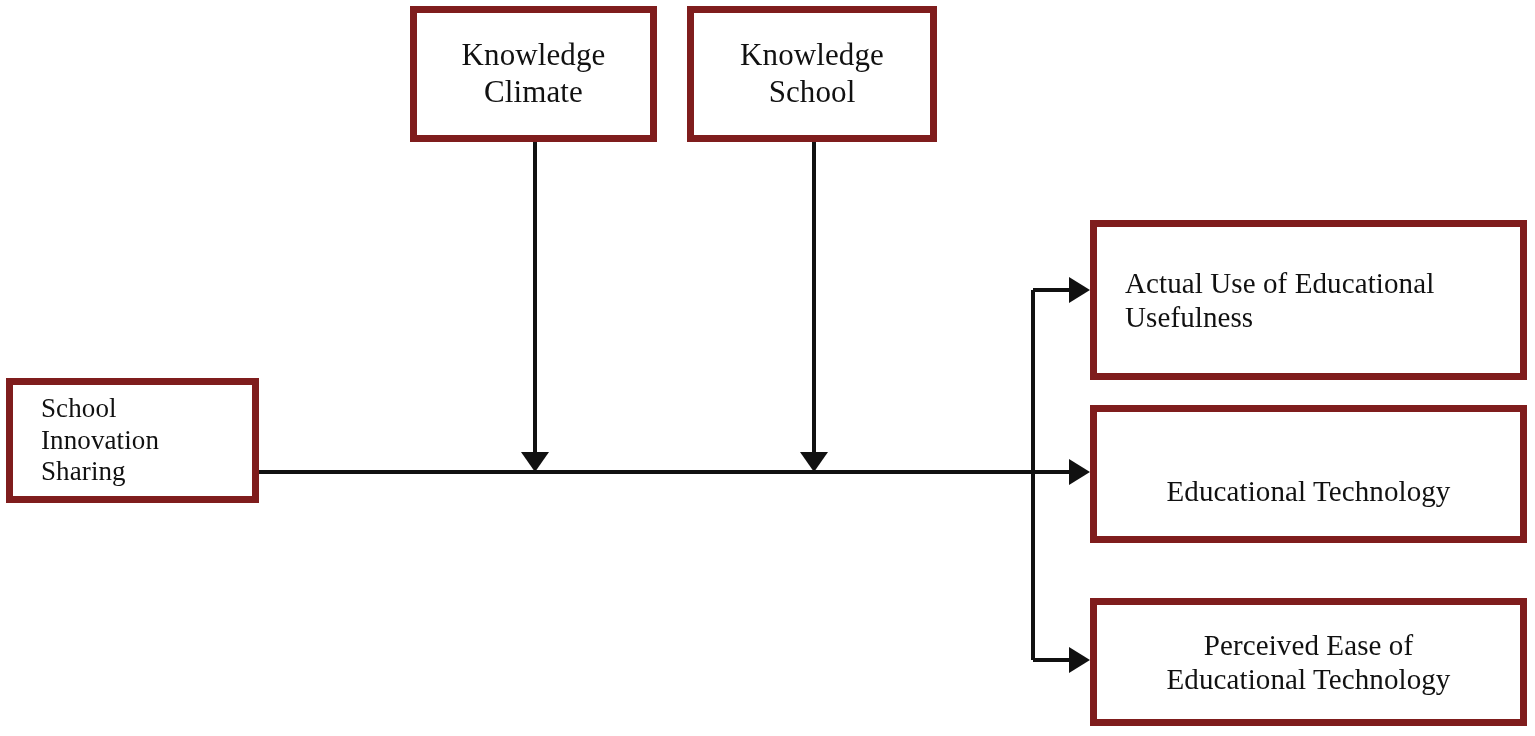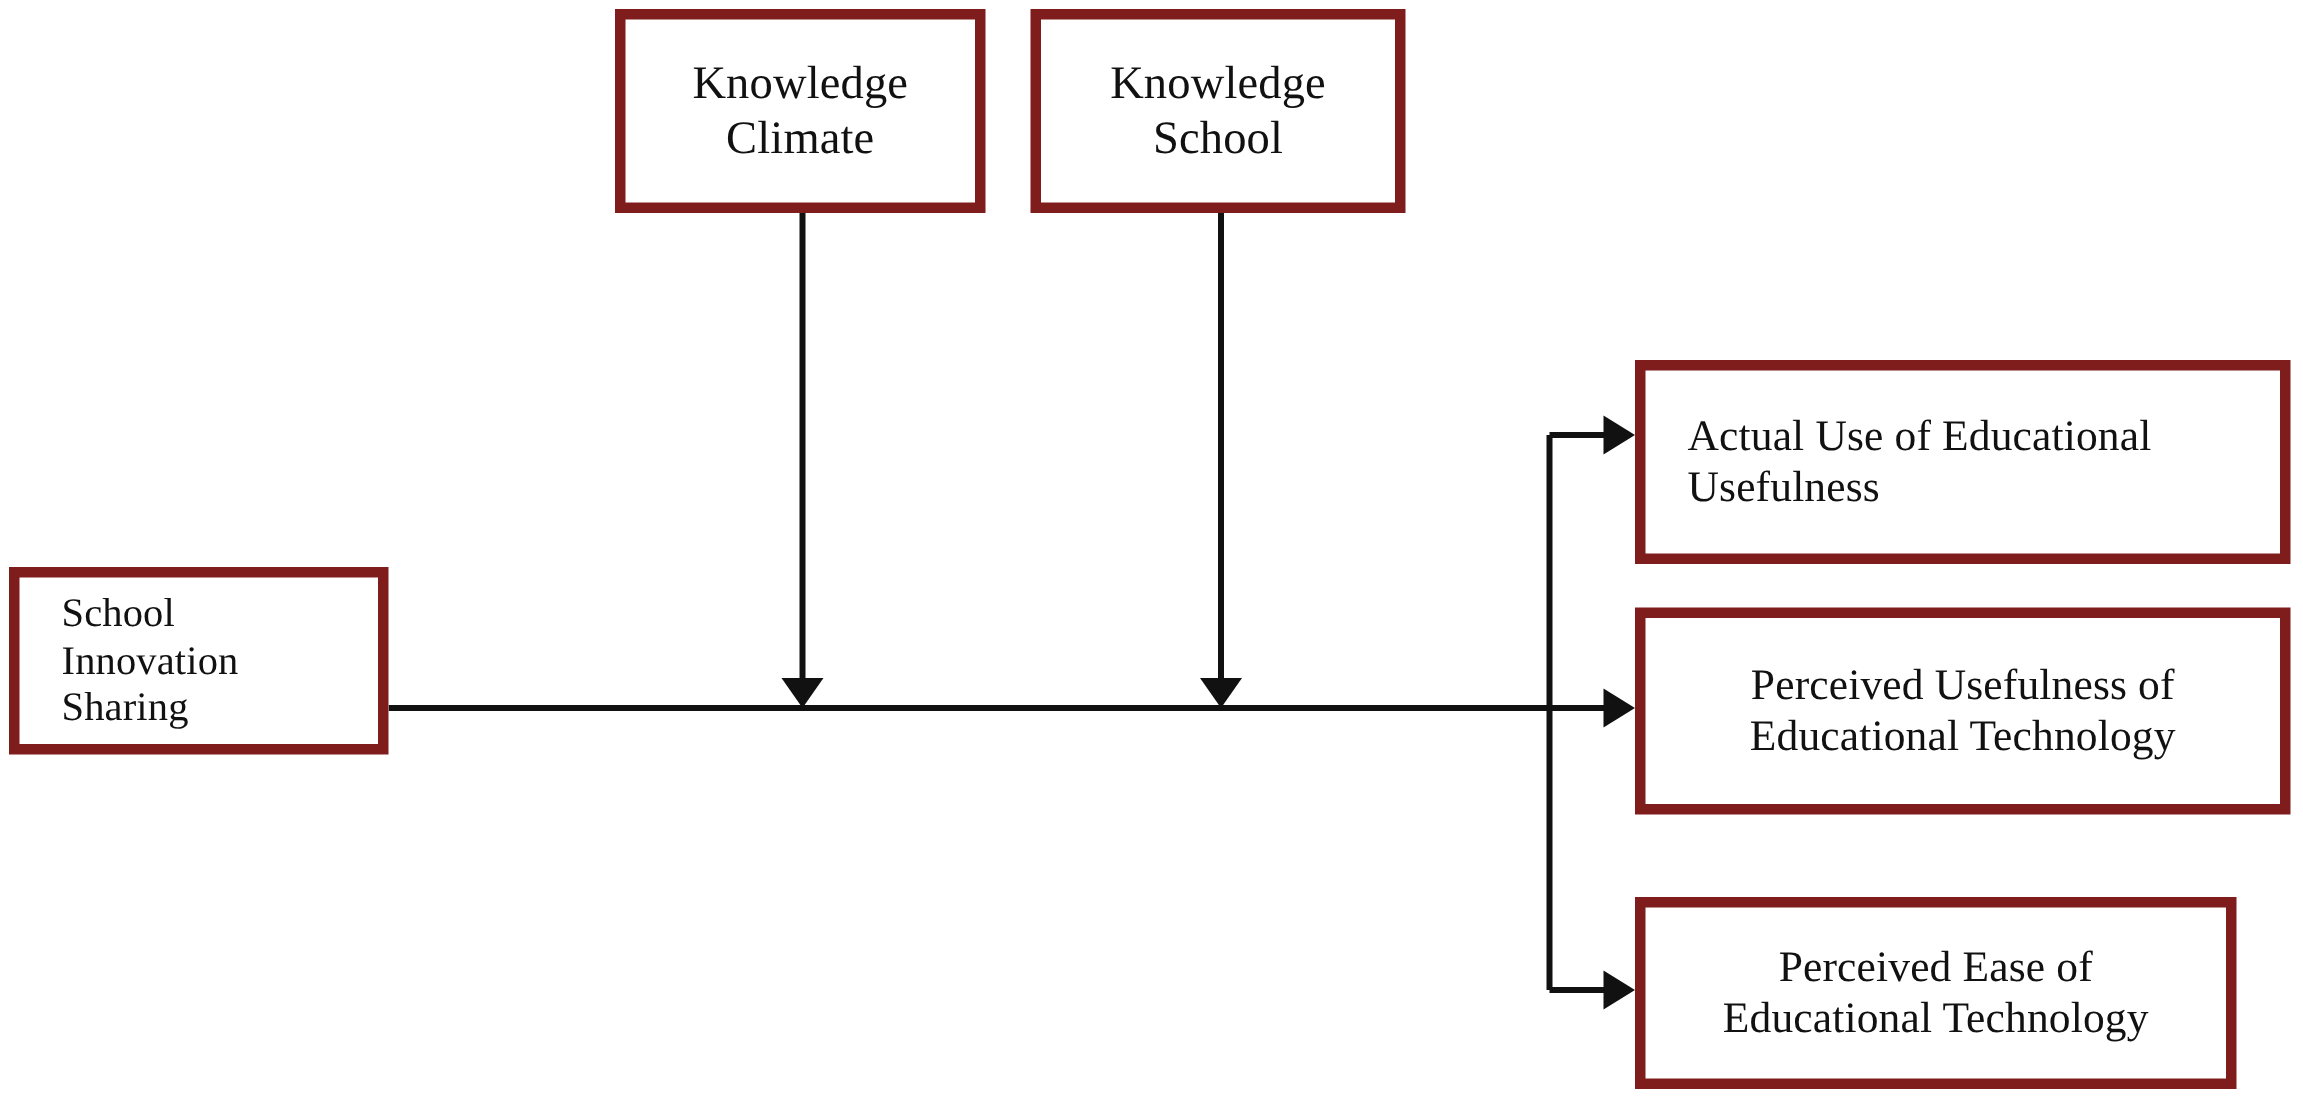--- a/index.html
+++ b/index.html
@@ -45,33 +45,33 @@
   #node-knowledge-sharing .node-label {
     text-align: center; font-size: 31px; padding: 0 6px;
   }
   #node-school-innovation-climate {
     left: 6px; top: 378px; width: 253px; height: 125px;
   }
   #node-school-innovation-climate .node-label {
     text-align: left; font-size: 27px; padding: 0 0 0 28px;
   }
   #node-actual-use {
-    left: 1090px; top: 220px; width: 437px; height: 136px; margin-top: 20px;
+    left: 1090px; top: 220px; width: 437px; height: 160px;
   }
   #node-actual-use .node-label {
     text-align: left; font-size: 29px; padding: 0 10px 0 28px;
   }
   #node-perceived-usefulness {
     left: 1090px; top: 405px; width: 437px; height: 138px;
   }
   #node-perceived-usefulness .node-label {
     text-align: center; font-size: 29px; padding: 0 18px;
   }
   #node-perceived-ease {
-    left: 1090px; top: 598px; width: 401px; height: 128px;
+    left: 1090px; top: 598px; width: 437px; height: 128px;
   }
   #node-perceived-ease .node-label {
     text-align: center; font-size: 29px; padding: 0 18px;
   }
   
   #connectors {
     position: absolute;
     left: 0; top: 0;
     width: 1535px;
     height: 736px;
@@ -132,20 +132,20 @@
 
   <div class="node" id="node-school-innovation-climate">
     <span class="node-label"><span>School</span><br><span>Innovation</span><br><span>Sharing</span></span>
   </div>
 
   <div class="node" id="node-actual-use">
     <span class="node-label"><span>Actual Use of Educational</span><br><span>Usefulness</span></span>
   </div>
 
   <div class="node" id="node-perceived-usefulness">
-    <span class="node-label"><span>Perceived Usefulness of</span><br><span>Educational Technology</span></span>
+    <span class="node-label"><br><span>Educational Technology</span></span>
   </div>
 
   <div class="node" id="node-perceived-ease">
     <span class="node-label"><span>Perceived Ease of</span><br><span>Educational Technology</span></span>
   </div>
 
 </div>
 
 </body></html>

